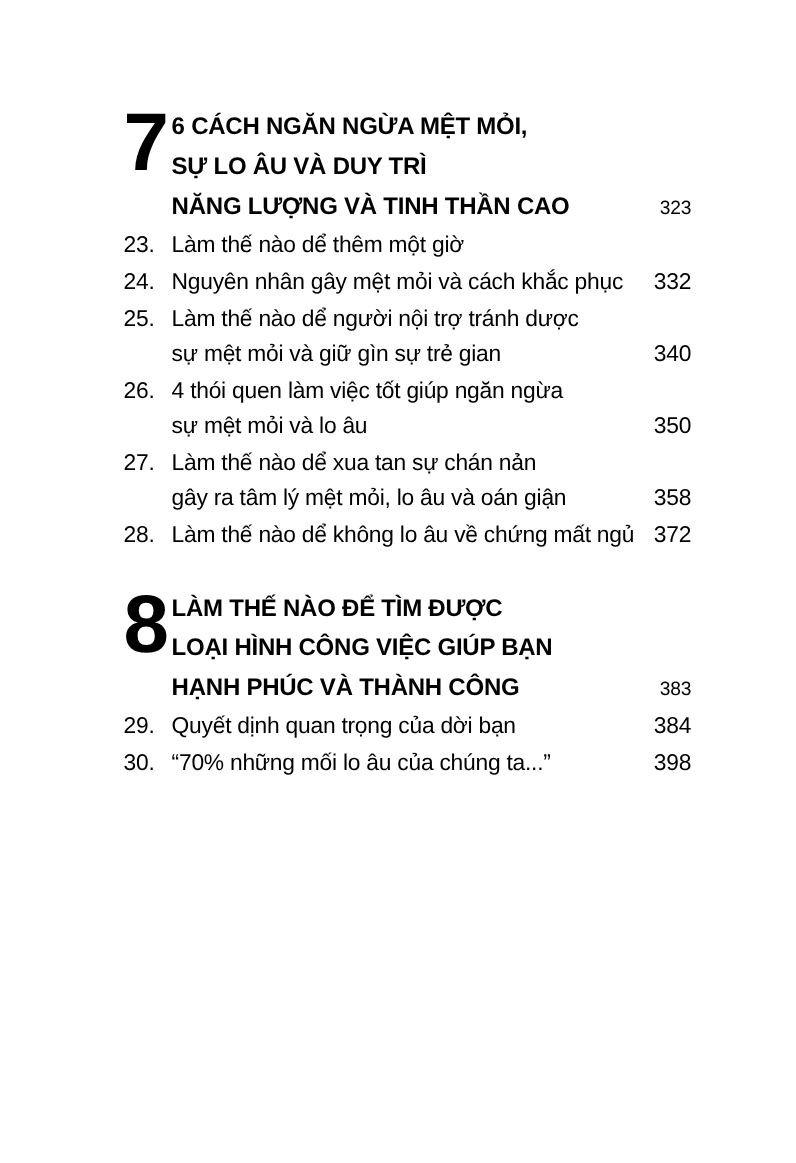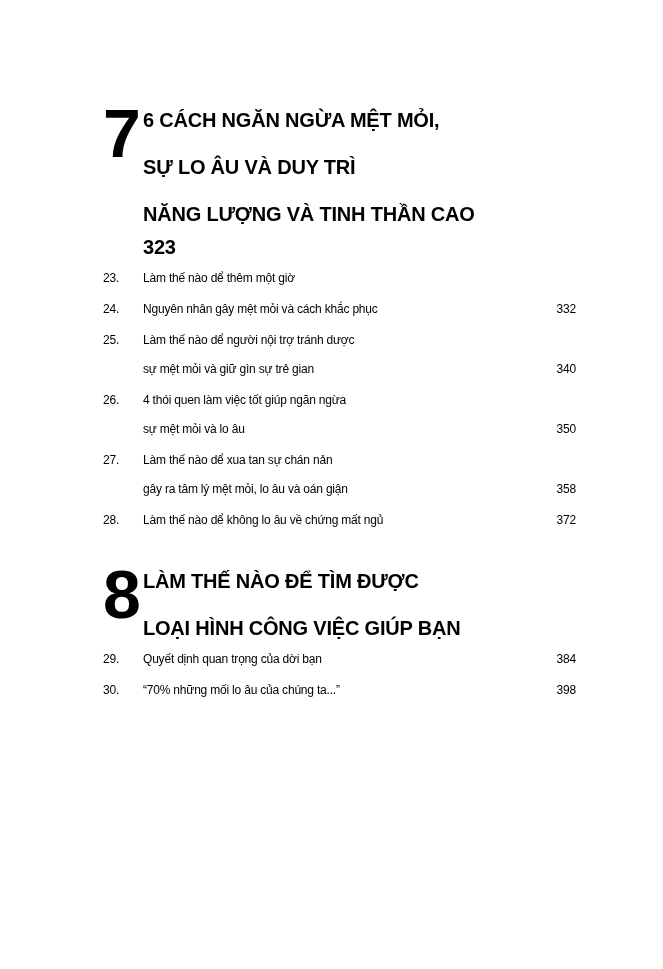--- a/index.html
+++ b/index.html
@@ -29,36 +29,35 @@
     font-size: 68px;
     font-weight: bold;
     line-height: 1;
   }
   .chapter-title {
     font-size: 20px;
     font-weight: bold;
     line-height: 33px;
     letter-spacing: -0.2px;
   }
-  .title-line { white-space: nowrap; margin-top: 14px; }
+  .title-line { white-space: nowrap; }
   .title-line.with-page {
     display: flex;
     justify-content: space-between;
     align-items: baseline;
-    flex-direction: column;
   }
   .chapter-page {
-    font-weight: bold;
-    font-size: 20px;
+    font-weight: normal;
+    font-size: 16px;
   }
 
   .items { margin-top: 0; }
   .toc-item {
     display: flex;
-    font-size: 12px;
+    font-size: 19px;
     line-height: 29px;
     margin-bottom: 2px;
     letter-spacing: -0.2px;
   }
   .item-number {
     width: 40px;
     flex-shrink: 0;
   }
   .item-body { flex: 1; min-width: 0; }
   .item-line { white-space: nowrap; }
@@ -142,20 +141,24 @@
             </span>
           </div>
         </div>
       </section>
       <section class="chapter">
         <div class="chapter-header">
           <div class="chapter-number">8</div>
           <div class="chapter-title">
             <div class="title-line">LÀM THẾ NÀO ĐỂ TÌM ĐƯỢC</div>
             <div class="title-line">LOẠI HÌNH CÔNG VIỆC GIÚP BẠN</div>
+            <div class="title-line with-page">
+              <span class="title-text">HẠNH PHÚC VÀ THÀNH CÔNG</span>
+              <span class="chapter-page">383</span>
+            </div>
           </div>
         </div>
         <div class="items">
           <div class="toc-item">
             <span class="item-number">29.</span>
             <span class="item-body">
               <div class="item-line with-page">
                 <span>Quyết dịnh quan trọng của dời bạn</span>
                 <span class="item-page">384</span>
               </div>

